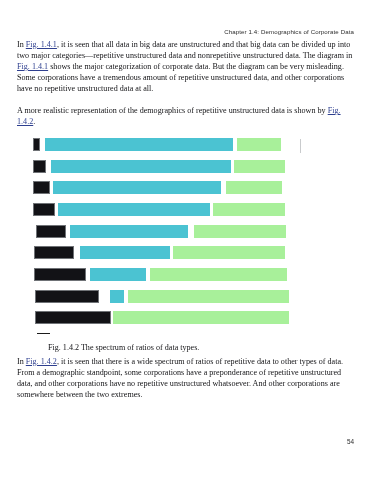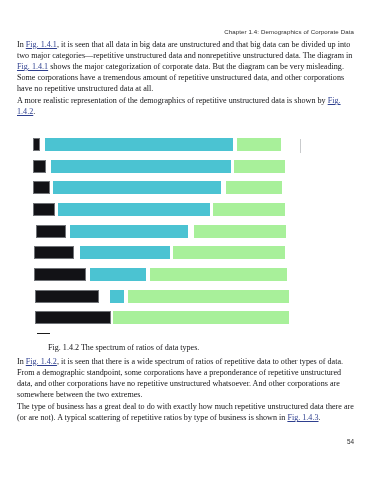--- a/index.html
+++ b/index.html
@@ -40,21 +40,21 @@
   }
   p.body {
     margin: 0 0 0 0;
     font-size: 8.1px;
     line-height: 11.05px;
     text-align: left;
     color: #131316;
     letter-spacing: 0.01px;
   }
   p.gap {
-    margin-top: 1px;
+    margin-top: 11px;
   }
   a.xref {
     color: #2e3f8f;
     text-decoration: underline;
   }
   
   #figure {
     position: absolute;
     left: 33px;
     top: 138px;
@@ -188,19 +188,18 @@
 
   <div id="figure-rule"></div>
 
   <div id="caption-rule"></div>
   <div id="caption">Fig. 1.4.2 The spectrum of ratios of data types.</div>
 
   <div id="lower-content">
 
     <p class="body"><span>In </span><a class="xref" href="#">Fig. 1.4.2</a><span>, it is seen that there is a wide spectrum of ratios of repetitive data to other types of data. From a demographic standpoint, some corporations have a preponderance of repetitive unstructured data, and other corporations have no repetitive unstructured whatsoever. And other corporations are somewhere between the two extremes.</span></p>
 
-    <p class="body gap"><span>The type of business has a great deal to do with exactly how much repetitive unstructured data there are (or are not). A typical scattering of repetitive ratios by type of business is shown in </span><a class="xref" href="#">Fig. 1.4.3</a><span>.</span></p>
 
   </div>
 
   <div id="folio">54</div>
 
 </div>
 
 </body></html>

